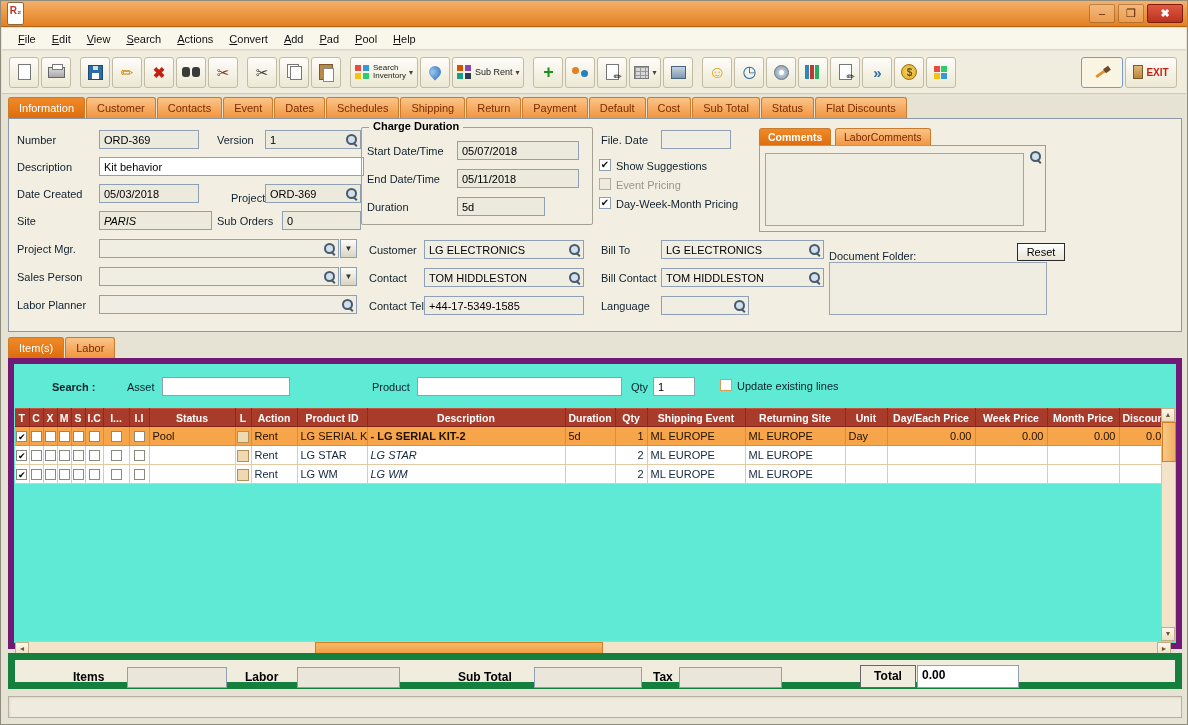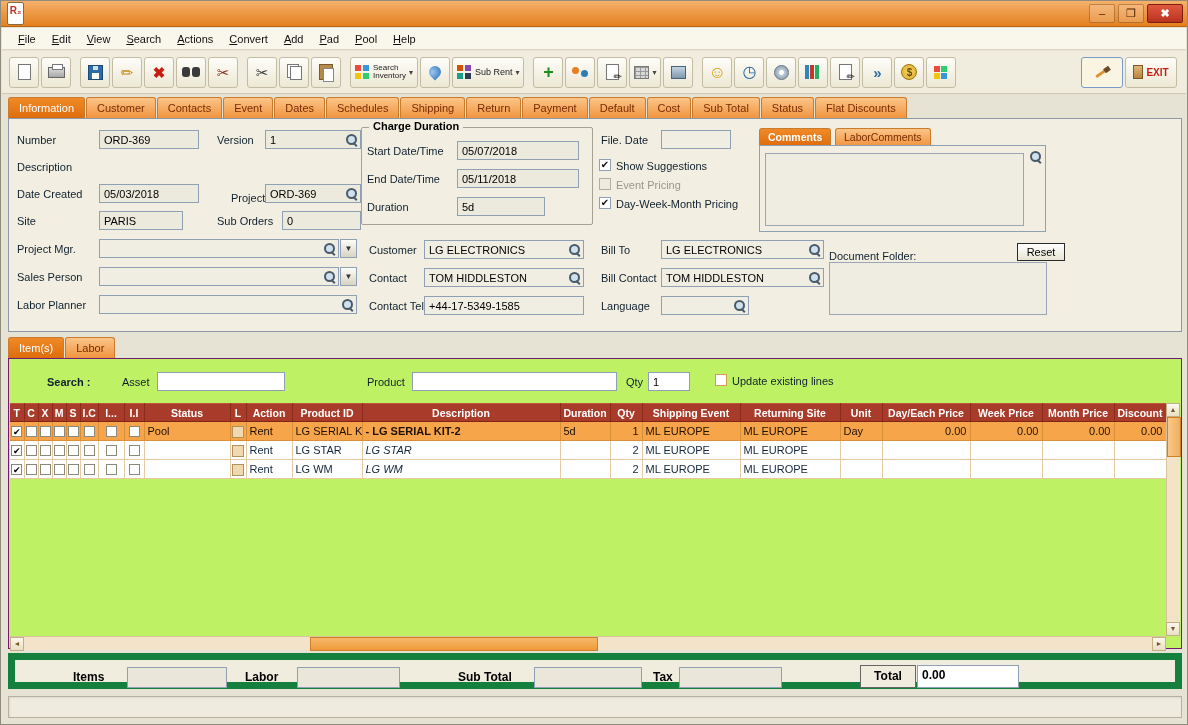--- a/index.html
+++ b/index.html
@@ -88,21 +88,21 @@
   
   .tabs1 { position:absolute; top:96px; left:7px; width:1174px; height:21px; display:flex; align-items:flex-end; }
   .tabs2 { position:absolute; top:337px; left:7px; width:1174px; height:20px; display:flex; align-items:flex-end; }
   .tab { height:21px; line-height:20px; padding:0 10px; font-size:11px; color:#7A2B00;
     background:linear-gradient(#FCC488,#F09540); border:1px solid #C97B2E; border-bottom:none;
     border-radius:3px 3px 0 0; margin-right:1px; white-space:nowrap; }
   .tab.sel { background:linear-gradient(#F08A28,#DE6C0C); color:#fff; font-weight:normal; }
 
   
   .panel { position:absolute; left:7px; top:117px; width:1174px; height:214px; background:#F2EFE2; border:1px solid #8E99A8; }
-  .panel2 { position:absolute; left:7px; top:357px; width:1174px; height:291px; background:#bef264; border:1px solid #701a75; }
+  .panel2 { position:absolute; left:7px; top:357px; width:1174px; height:291px; background:#5eead4; border:6px solid #701a75; }
   .lbl { position:absolute; font-size:11px; color:#10202e; white-space:nowrap; }
   .lbl.b { font-weight:bold; }
   .lbl.dis { color:#9a968a; }
   .fld { position:absolute; height:19px; border:1px solid #8FA0B5; background:#ECE9DD; font-size:11px; color:#000;
     padding:2px 4px; line-height:14px; white-space:nowrap; overflow:hidden; }
   .fld.white { background:#fff; }
   .fld.lite { background:#F0EDE2; }
   .fld .mag { right:2px; top:2px; }
   .arrowbtn { position:absolute; width:17px; height:19px; border:1px solid #8FA0B5; background:linear-gradient(#FDFCF7,#D8D4C2);
     font-size:8px; text-align:center; line-height:17px; color:#333; }
@@ -308,28 +308,29 @@
     <div class="tab">Flat Discounts</div>
   </div>
 
   <div class="panel">
     <span class="lbl" style="left:8px; top:15px;">Number</span>
     <div class="fld" style="left:90px; top:11px; width:100px;">ORD-369</div>
     <span class="lbl" style="left:208px; top:15px;">Version</span>
     <div class="fld" style="left:256px; top:11px; width:96px;"><span>1</span><span class="mag" style="right:2px; top:2px;"></span></div>
 
     <span class="lbl" style="left:8px; top:42px;">Description</span>
+    <div class="fld white" style="left:90px; top:38px; width:265px;">Kit behavior</div>
 
     <span class="lbl" style="left:8px; top:69px;">Date Created</span>
     <div class="fld" style="left:90px; top:65px; width:100px;">05/03/2018</div>
     <span class="lbl" style="left:222px; top:73px;">Project</span>
     <div class="fld" style="left:256px; top:65px; width:96px;"><span>ORD-369</span><span class="mag" style="right:2px; top:2px;"></span></div>
 
     <span class="lbl" style="left:8px; top:96px;">Site</span>
-    <div class="fld" style="left:90px; top:92px; width:84px;">PARIS</div>
+    <div class="fld" style="left:90px; top:92px; width:113px;font-style:italic;">PARIS</div>
     <span class="lbl" style="left:208px; top:96px;">Sub Orders</span>
     <div class="fld" style="left:273px; top:92px; width:79px;">0</div>
 
     <span class="lbl" style="left:8px; top:124px;">Project Mgr.</span>
     <div class="fld lite" style="left:90px; top:120px; width:240px;"><span></span><span class="mag" style="right:2px; top:2px;"></span></div>
     <div class="arrowbtn" style="left:331px; top:120px;">▼</div>
 
     <span class="lbl" style="left:8px; top:152px;">Sales Person</span>
     <div class="fld lite" style="left:90px; top:148px; width:240px;"><span></span><span class="mag" style="right:2px; top:2px;"></span></div>
     <div class="arrowbtn" style="left:331px; top:148px;">▼</div>

